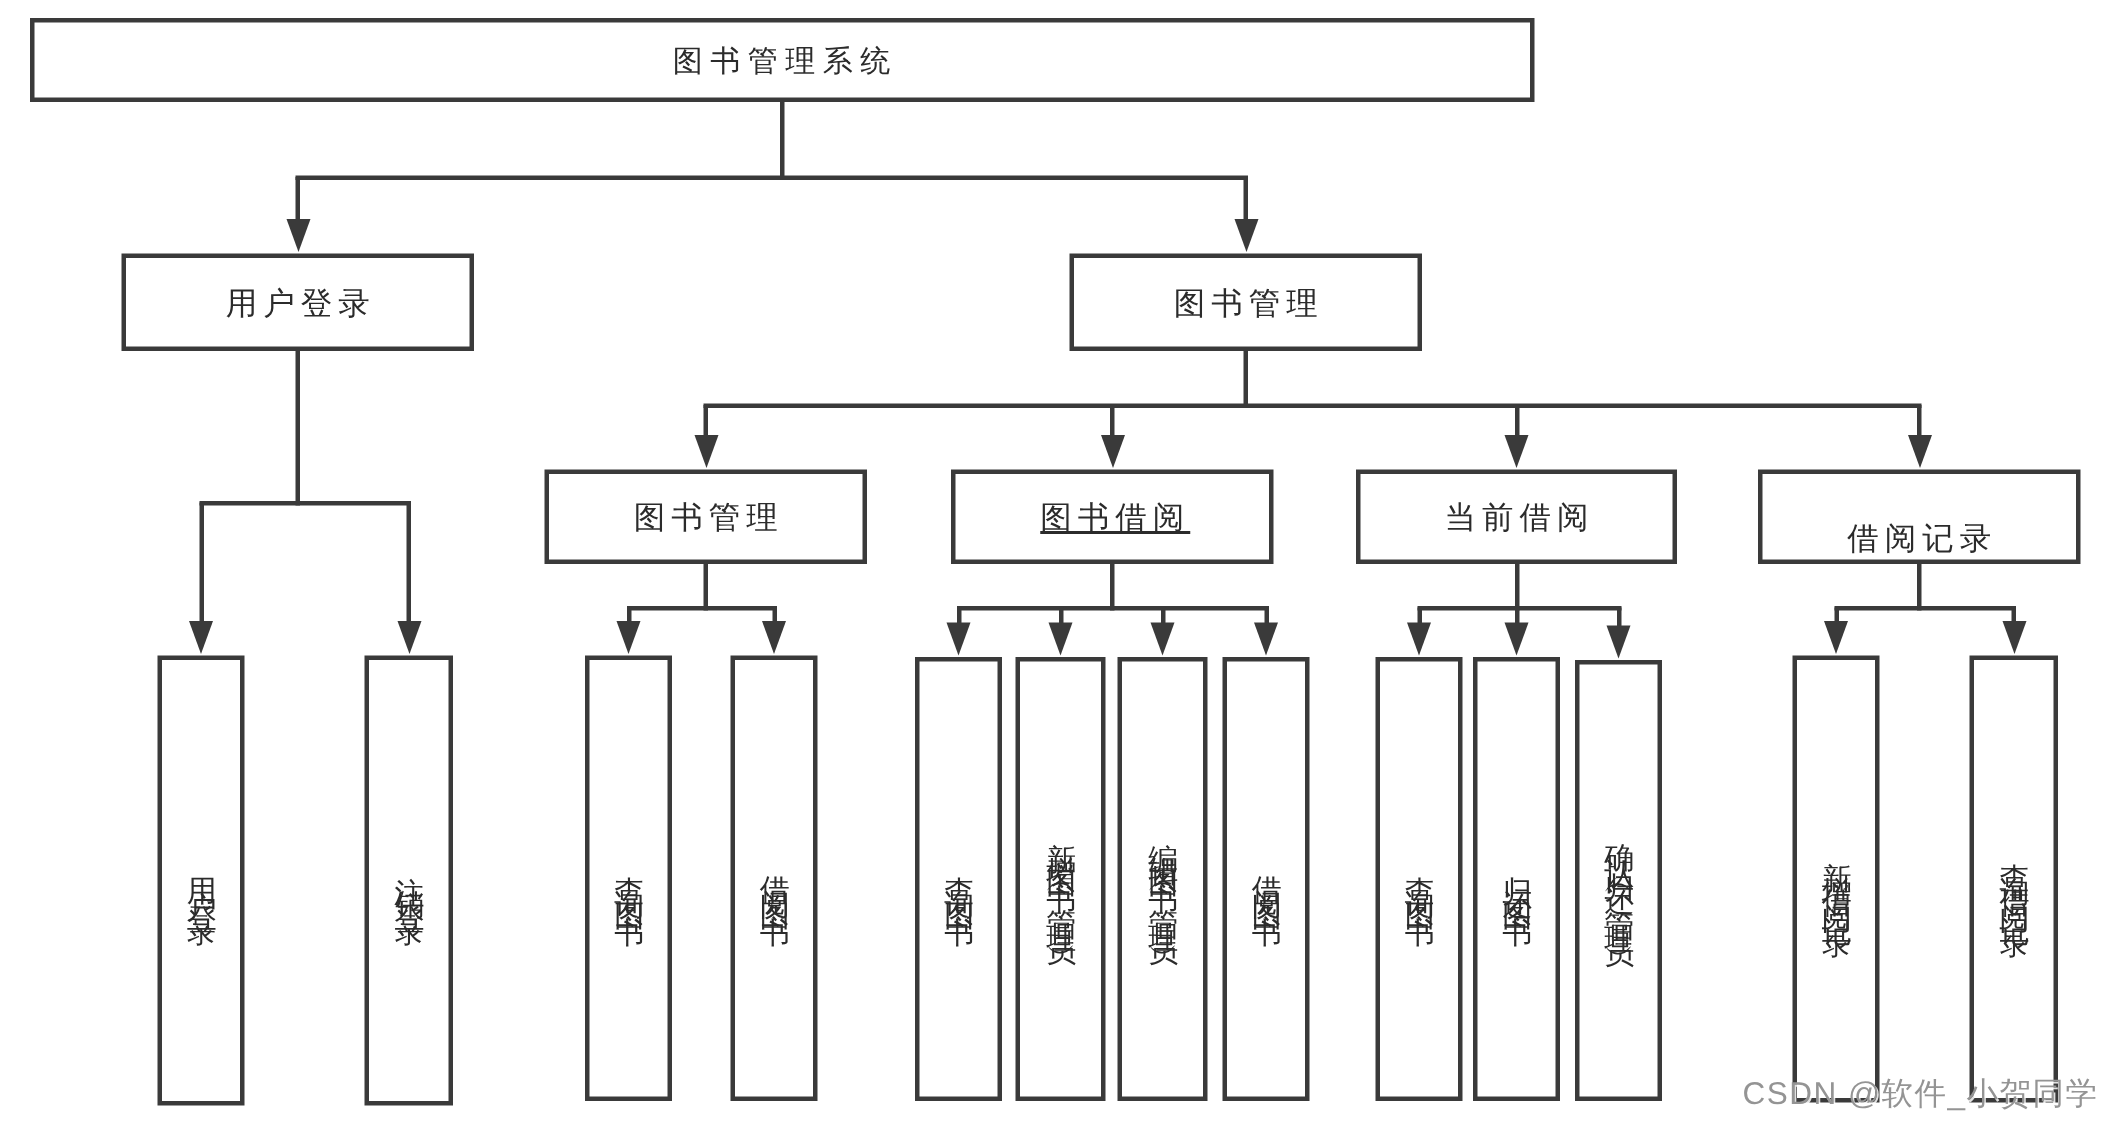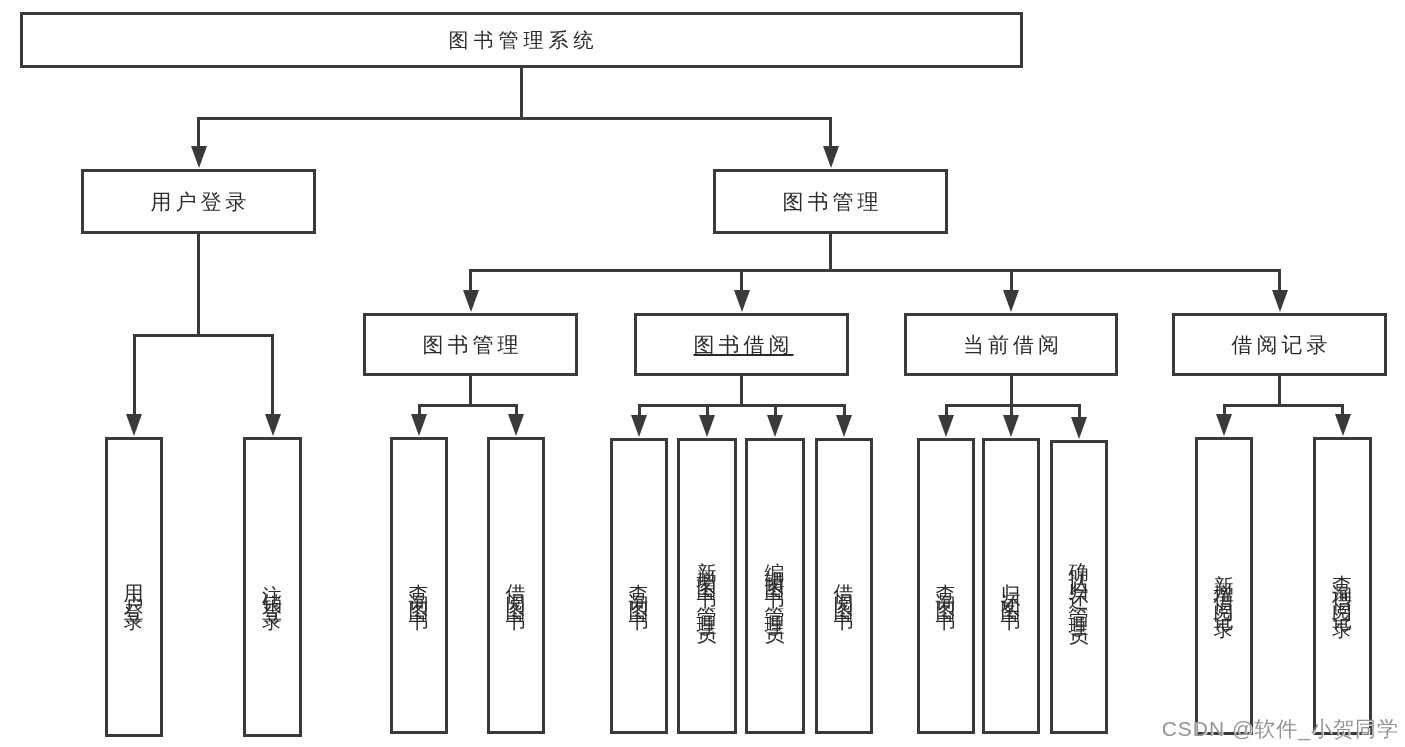--- a/index.html
+++ b/index.html
@@ -80,21 +80,21 @@
       </div>
       <div class="node" style="left: 363px; top: 313px; width: 215px; height: 63px;">
         <span>图书管理</span>
       </div>
       <div class="node" style="left: 634px; top: 313px; width: 215px; height: 63px; text-decoration: underline;">
         <span>图书借阅</span>
       </div>
       <div class="node" style="left: 904px; top: 313px; width: 214px; height: 63px;">
         <span>当前借阅</span>
       </div>
-      <div class="node" style="left: 1172px; top: 313px; width: 215px; height: 63px;">
+      <div class="node" style="left: 1172px; top: 313px; width: 215px; height: 63px; align-items: flex-end;">
         <span>借阅记录</span>
       </div>
       <div class="node v" style="left: 105px; top: 437px; width: 58px; height: 300px;">
         <span>用户登录</span>
       </div>
       <div class="node v" style="left: 243px; top: 437px; width: 59px; height: 300px;">
         <span>注销登录</span>
       </div>
       <div class="node v" style="left: 390px; top: 437px; width: 58px; height: 297px;">
         <span>查询图书</span>

